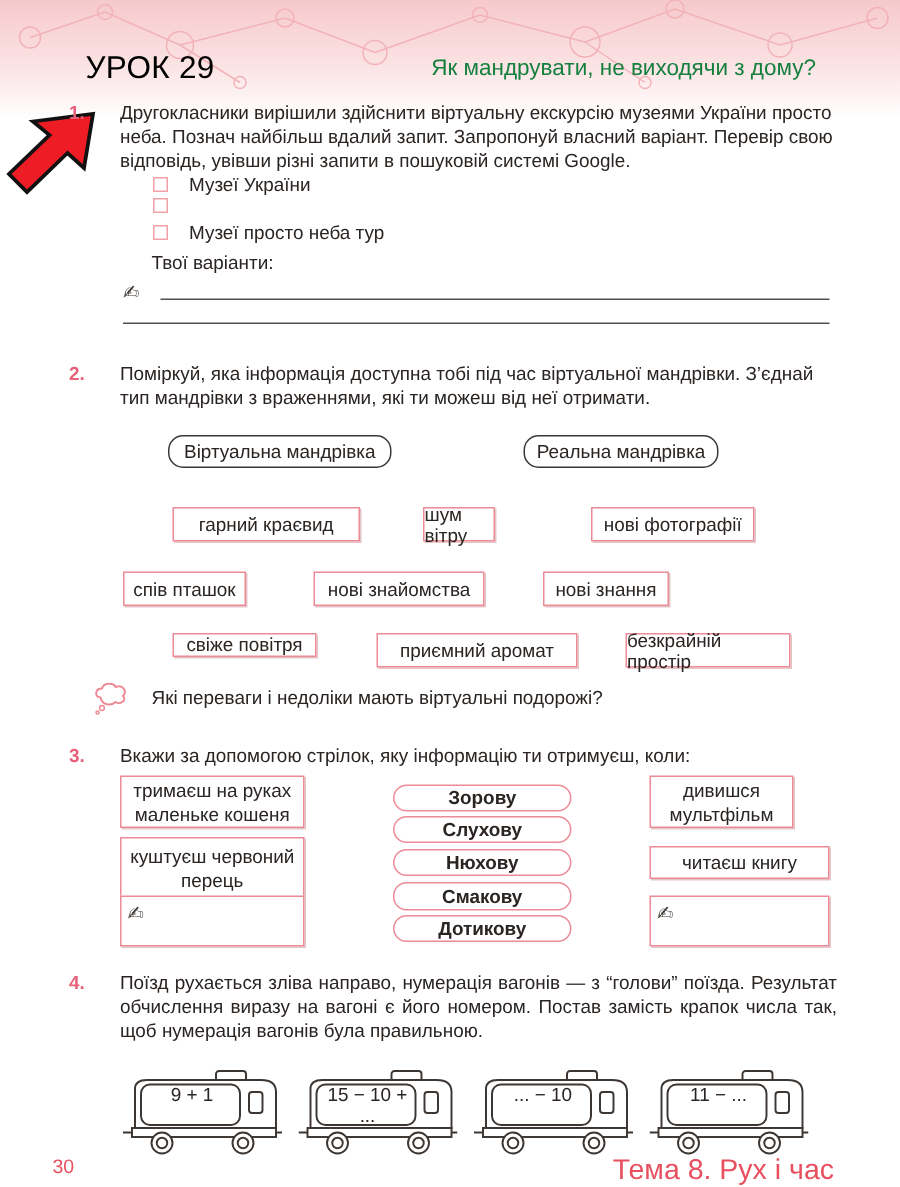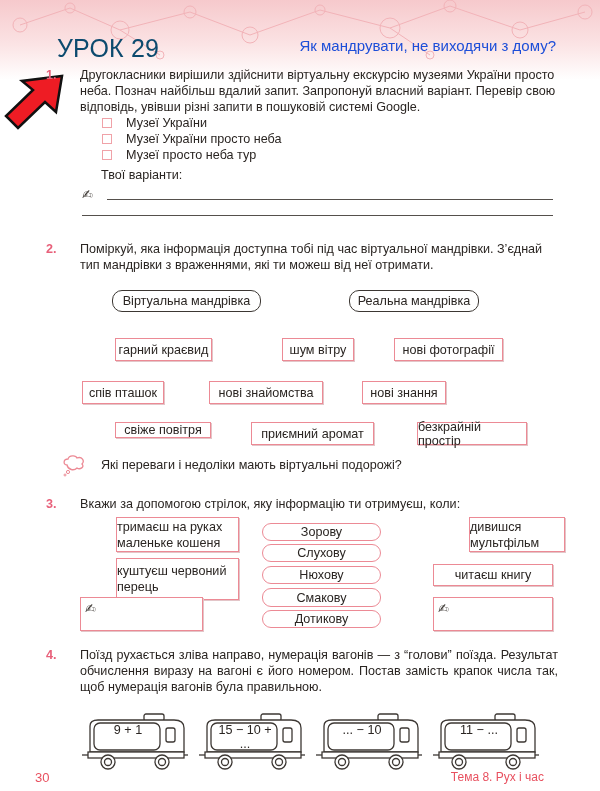--- a/index.html
+++ b/index.html
@@ -1,42 +1,42 @@
 <!DOCTYPE html>
 <html><head>
 <meta charset="utf-8">
 <style>
   * { box-sizing: border-box; margin: 0; padding: 0; }
   html, body { width: 600px; height: 791px; background: #fff; overflow: hidden; }
   body { position: relative; font-family: "Liberation Sans", "DejaVu Sans", sans-serif; color: #2a2522; }
   .header-bg { position: absolute; left: 0; top: 0; width: 600px; height: 80px;
     background: linear-gradient(to bottom, #f6c9cc 0%, #fbe3e4 55%, #ffffff 100%); }
   .header-bg svg { position: absolute; left: 0; top: 0; }
-  .lesson { position: absolute; left: 57px; top: 34px; font-size: 25px; color: #0c4a6e; letter-spacing: 0.2px; }
-  .lesson-title { position: absolute; right: 44px; top: 37px; font-size: 15px; color: #1d4ed8; }
+  .lesson { position: absolute; left: 57px; top: 34px; font-size: 21px; color: #000000; letter-spacing: 0.2px; }
+  .lesson-title { position: absolute; right: 56px; top: 37px; font-size: 15px; color: #15803d; }
   .arrow { position: absolute; left: 4px; top: 72px; }
   .task { position: absolute; left: 63px; font-size: 12.6px; line-height: 16px; }
   .num { color: #e8607a; font-weight: bold; display: inline-block; width: 17px; }
   .para { display: block; padding-left: 17px; text-indent: -17px; }
   .cb-row { position: absolute; left: 102px; font-size: 12.6px; display: flex; align-items: center; }
   .cb { width: 10px; height: 10px; border: 1px solid #f0a2a8; margin-right: 14px; display: inline-block; }
   .label { position: absolute; font-size: 12.6px; }
   .line { position: absolute; border-bottom: 1px solid #55504c; height: 0; }
   .pen { position: absolute; font-size: 13px; color: #3c3733; }
   .pill { position: absolute; border: 1.5px solid #3c3733; border-radius: 10px; font-size: 12.6px;
     display: flex; align-items: center; justify-content: center; background: #fff; }
   .pink-box { position: absolute; border: 1.5px solid #ec8a95; font-size: 12.6px; display: flex;
     align-items: center; justify-content: center; background: #fff; box-shadow: 1px 1px 0 #e3c5c8; }
-  .tall { flex-direction: column; line-height: 16px; text-align: left; margin-left: 36px; }
+  .tall { flex-direction: column; line-height: 16px; text-align: center; }
   .sense { position: absolute; border: 1.5px solid #ec8a95; border-radius: 9px; font-size: 12.6px;
-    display: flex; align-items: center; justify-content: center; background: #fff; }
+    display: flex; align-items: center; justify-content: center; background: #fff; font-weight: bold; }
   .wagon { position: absolute; top: 712px; width: 106px; height: 58px; }
   .wagon-label { position: absolute; left: 14px; top: 11px; width: 64px; text-align: center; font-size: 12.6px; }
   .footer-num { position: absolute; left: 35px; top: 770px; font-size: 13px; color: #e8505f; }
-  .footer-theme { position: absolute; right: 56px; top: 770px; font-size: 12px; color: #e8505f; }
+  .footer-theme { position: absolute; right: 44px; top: 770px; font-size: 19px; color: #e8505f; }
 </style>
 </head>
 <body>
 
 <div class="header-bg">
   <svg width="600" height="80" viewBox="0 0 600 80">
     <g stroke="#f2b3b8" stroke-width="1" fill="none">
       <line x1="20" y1="25" x2="70" y2="8"></line>
         <line x1="70" y1="8" x2="120" y2="30"></line>
       <line x1="120" y1="30" x2="190" y2="12"></line>
@@ -72,45 +72,44 @@
 
 <div class="task" style="top:67px; width:495px;">
   <span class="para"><span class="num">1.</span><span>Другокласники вирішили здійснити віртуальну екскурсію музеями України просто неба. Познач найбільш вдалий запит. Запропонуй власний варіант. Перевір свою відповідь, увівши різні запити в пошуковій системі Google.</span></span>
 </div>
 <div class="cb-row" style="top:116px;">
   <span class="cb"></span>
   <span>Музеї України</span>
 </div>
 <div class="cb-row" style="top:132px;">
   <span class="cb"></span>
-  <span>Музеї України просто неба</span>
 </div>
 <div class="cb-row" style="top:148px;">
   <span class="cb"></span>
   <span>Музеї просто неба тур</span>
 </div>
 <div class="label" style="left:101px; top:168px;">Твої варіанти:</div>
 <div class="pen" style="left:82px; top:187px;">✍</div>
 <div class="line" style="left:107px; top:199px; width:446px;"></div>
 <div class="line" style="left:82px; top:215px; width:471px;"></div>
 
 <div class="task" style="top:241px; width:495px;">
   <span class="para"><span class="num">2.</span><span>Поміркуй, яка інформація доступна тобі під час віртуальної мандрівки. З’єднай тип мандрівки з враженнями, які ти можеш від неї отримати.</span></span>
 </div>
 <div class="pill" style="left:112px; top:290px; width:149px; height:22px;">Віртуальна мандрівка</div>
 <div class="pill" style="left:349px; top:290px; width:130px; height:22px;">Реальна мандрівка</div>
 
-<div class="pink-box" style="left:115px; top:338px; width:97px; height:23px;">гарний краєвид</div>
-<div class="pink-box" style="left:282px; top:338px; width:72px; height:23px;">шум вітру</div>
+<div class="pink-box" style="left:115px; top:338px; width:125px; height:23px;">гарний краєвид</div>
+<div class="pink-box" style="left:282px; top:338px; width:48px; height:23px;">шум вітру</div>
 <div class="pink-box" style="left:394px; top:338px; width:109px; height:23px;">нові фотографії</div>
 <div class="pink-box" style="left:82px; top:381px; width:82px; height:23px;">спів пташок</div>
 <div class="pink-box" style="left:209px; top:381px; width:114px; height:23px;">нові знайомства</div>
 <div class="pink-box" style="left:362px; top:381px; width:84px; height:23px;">нові знання</div>
 <div class="pink-box" style="left:115px; top:422px; width:96px; height:16px;">свіже повітря</div>
-<div class="pink-box" style="left:251px; top:422px; width:123px; height:23px;">приємний аромат</div>
+<div class="pink-box" style="left:251px; top:422px; width:134px; height:23px;">приємний аромат</div>
 <div class="pink-box" style="left:417px; top:422px; width:110px; height:23px;">безкрайній простір</div>
 
 <svg style="position:absolute; left:62px; top:455px;" width="24" height="22" viewBox="0 0 24 22">
   <path d="M5 10 C1 10 1 4 6 4 C7 0 14 0 15 3 C20 1 23 6 20 9 C23 12 18 15 15 13 C12 16 6 15 5 10 Z" fill="none" stroke="#ec8a95" stroke-width="1.3"></path>
   <circle cx="6" cy="17" r="1.6" fill="none" stroke="#ec8a95" stroke-width="1"></circle>
   <circle cx="3" cy="20" r="1" fill="none" stroke="#ec8a95" stroke-width="1"></circle>
 </svg>
 <div class="label" style="left:101px; top:458px;">Які переваги і недоліки мають віртуальні подорожі?</div>
 
 <div class="task" style="top:496px; width:495px;">

